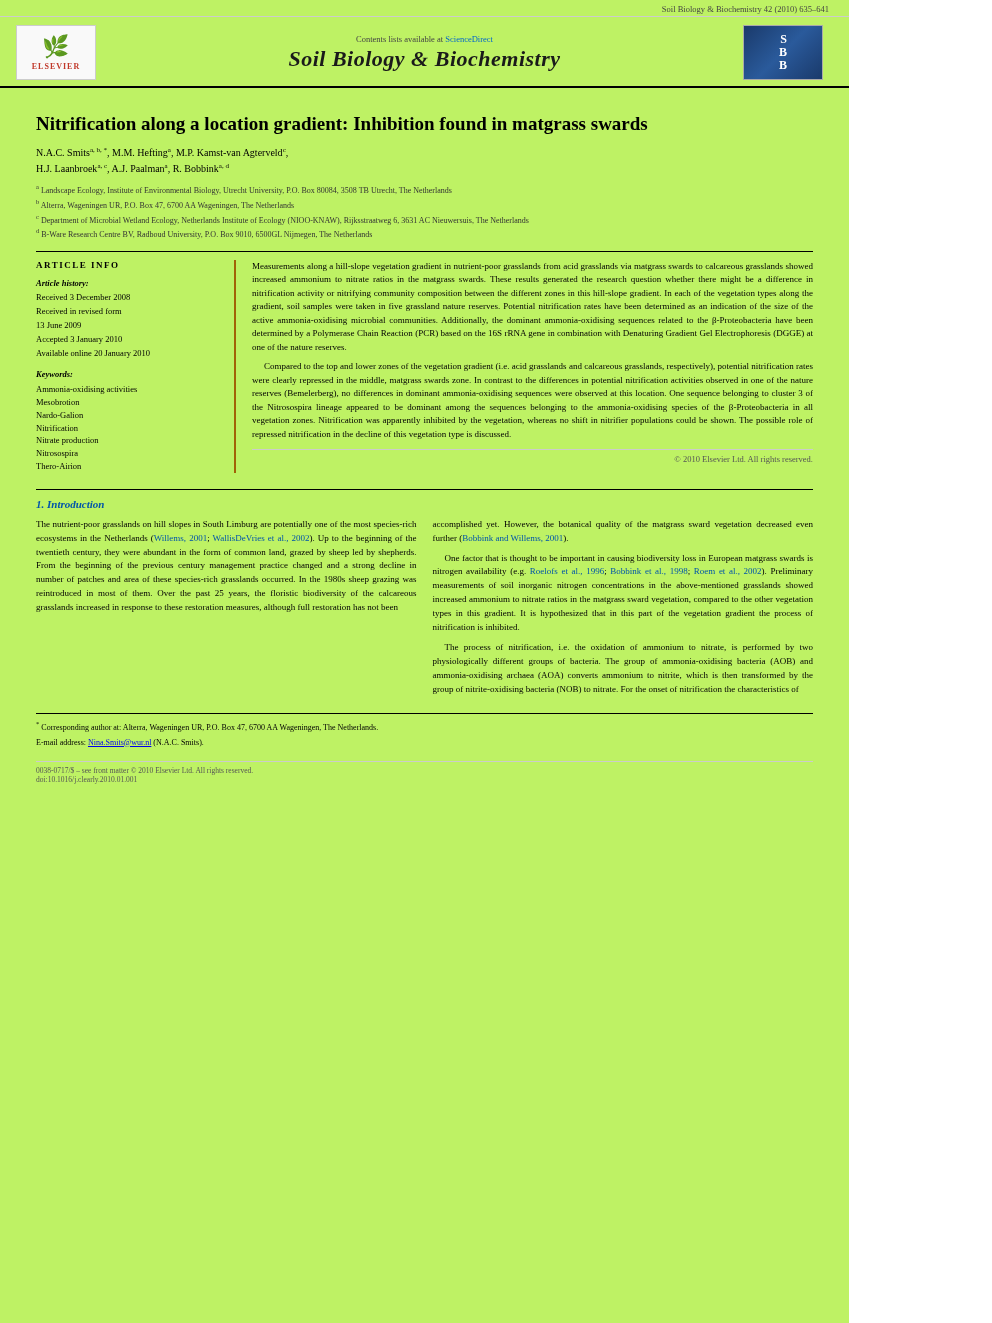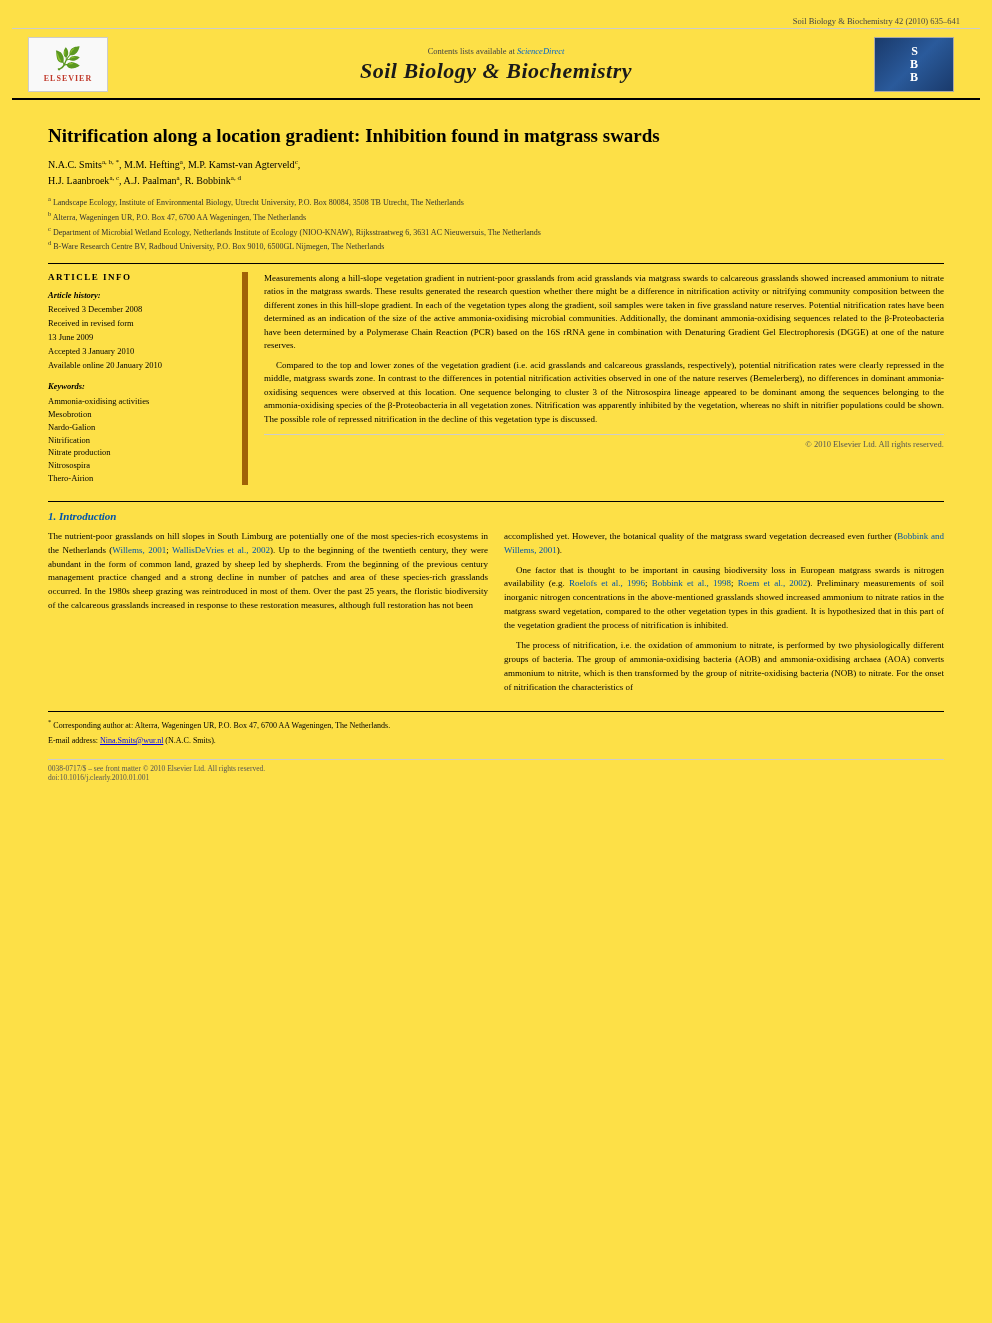--- a/index.html
+++ b/index.html
@@ -5,24 +5,24 @@
     * { margin: 0; padding: 0; box-sizing: border-box; }
     body {
       background: #fff;
       font-family: "Times New Roman", Times, serif;
       font-size: 10px;
       color: #000;
       width: 992px;
       min-height: 1323px;
     }
     .page {
-      width: 992px;
+      width: 849px;
       min-height: 1323px;
-      background: #fde047;
-      padding: 12px;
+      background: #bef264;
+      padding: 0;
     }
     
     .journal-top-bar {
       text-align: right;
       font-size: 8.5px;
       color: #444;
       padding: 4px 20px 2px 20px;
       border-bottom: 1px solid #ccc;
     }
     .journal-header {
@@ -40,21 +40,20 @@
       flex: 1;
     }
     .journal-header-center .contents-line {
       font-size: 8.5px;
       color: #444;
       margin-bottom: 2px;
     }
     .journal-header-center .contents-line a {
       color: #0066cc;
       text-decoration: none;
-      font-style: italic;
     }
     .journal-title {
       font-size: 22px;
       font-style: italic;
       font-weight: bold;
       color: #1a1a1a;
       letter-spacing: 0.5px;
     }
     .journal-header-center .homepage-line {
       font-size: 8.5px;
@@ -133,21 +132,21 @@
     .two-col {
       display: flex;
       gap: 16px;
       margin-top: 10px;
       border-top: 1px solid #000;
       padding-top: 8px;
     }
     .col-left {
       width: 200px;
       flex-shrink: 0;
-      border-right: 6px solid #a16207;
+      border-right: 2px solid #a16207;
       padding-right: 10px;
     }
     .col-right {
       flex: 1;
     }
     .section-heading {
       font-size: 9px;
       font-weight: bold;
       letter-spacing: 1.5px;
       text-transform: uppercase;

